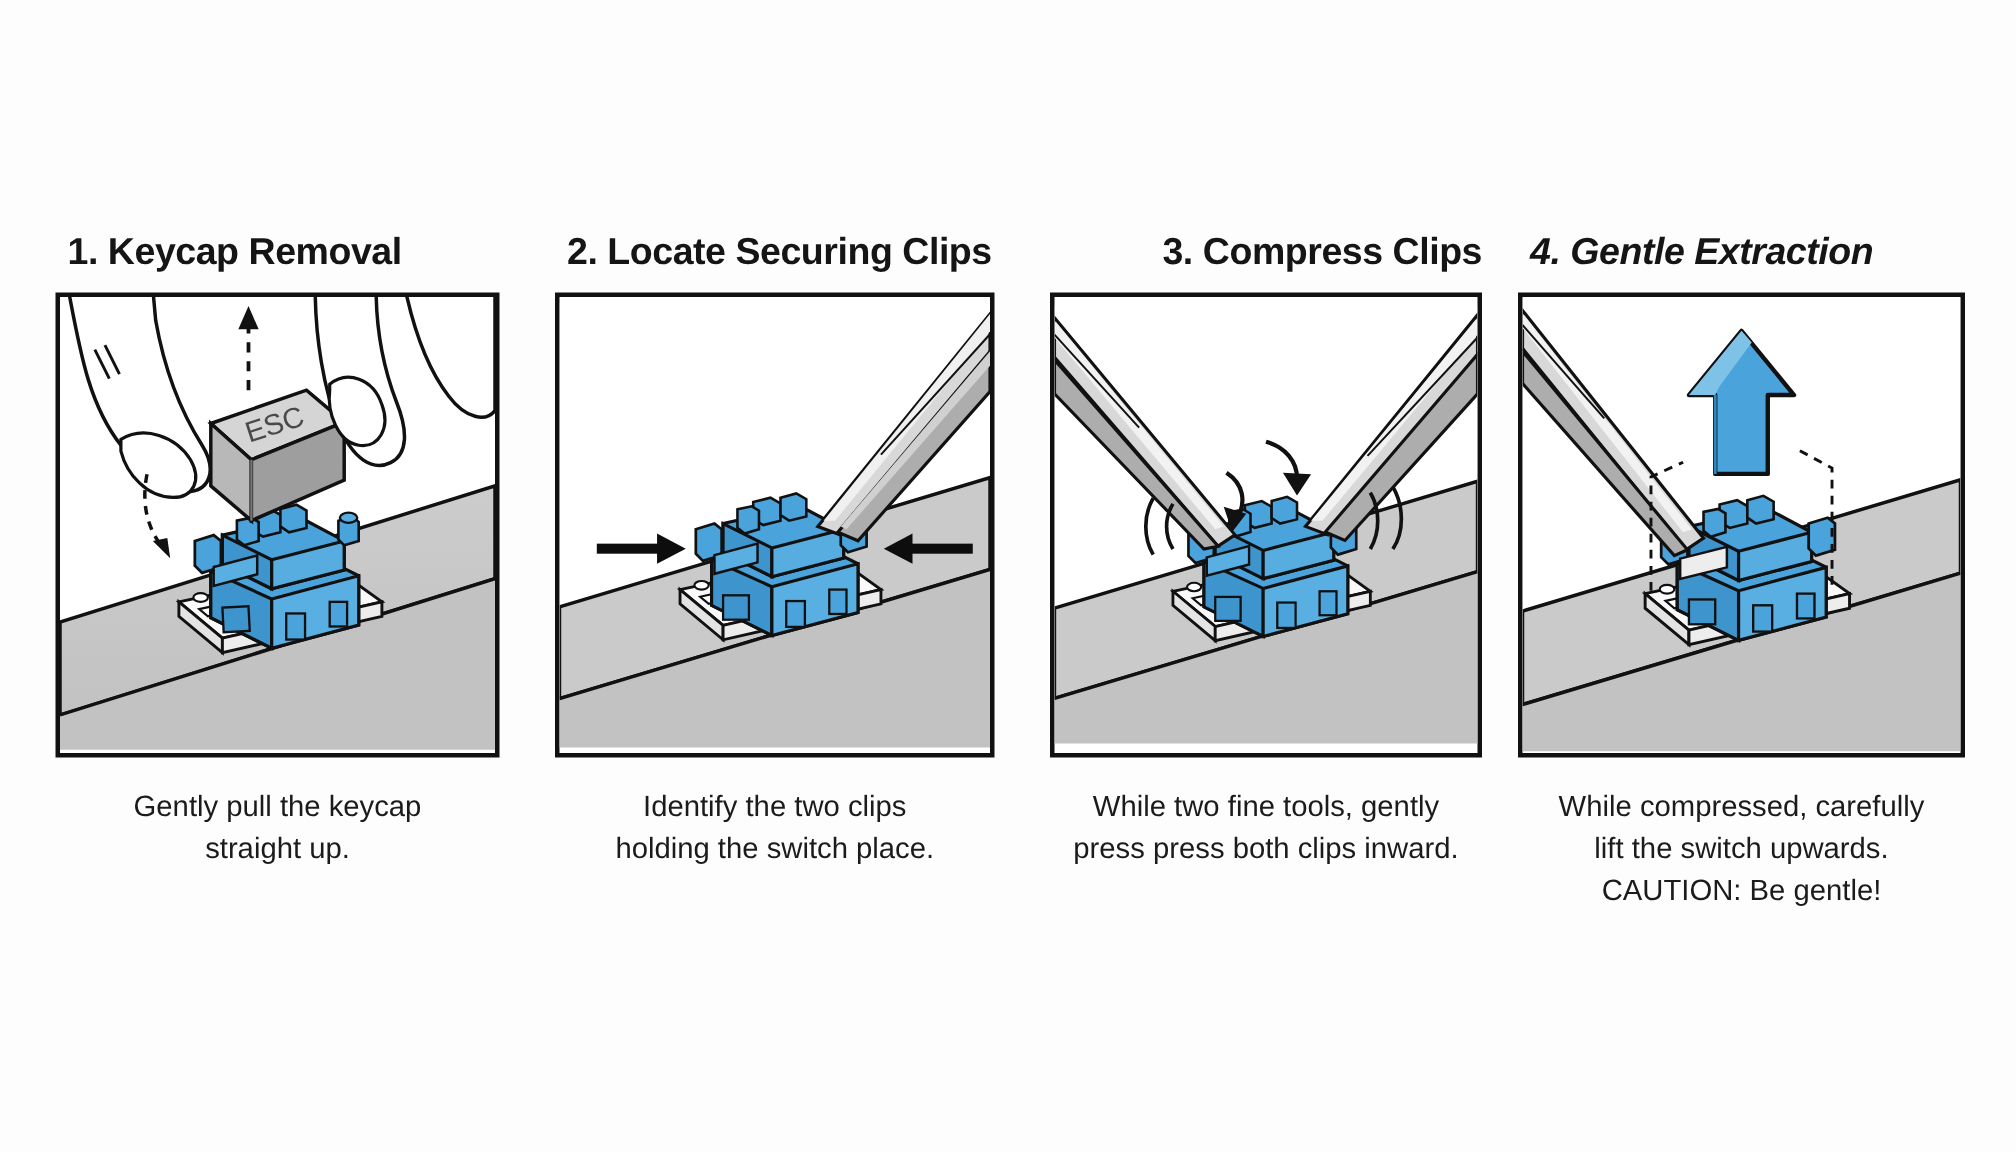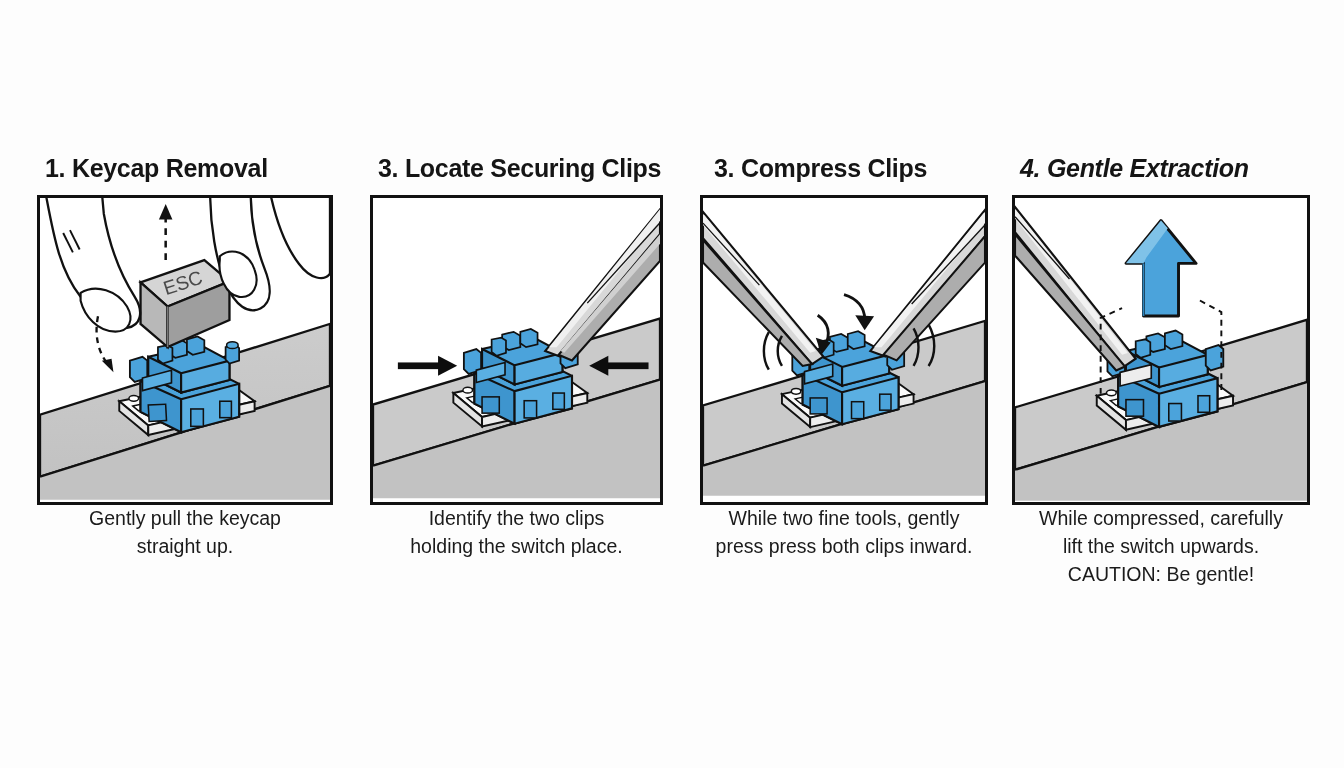--- a/index.html
+++ b/index.html
@@ -38,35 +38,36 @@
 
   .panel-title {
     font-size: 25px;
     font-weight: bold;
     letter-spacing: -0.3px;
     color: #151515;
     margin: 0 0 14px 8px;
     white-space: nowrap;
     line-height: 1.05;
   }
-  .panel-3 .panel-title { margin-left: 14px; }
+  .panel-3 .panel-title { margin-left: 14px; text-align: right; }
   .panel-4 .panel-title { margin-left: 8px; font-style: italic; }
 
   .panel-figure {
     border: 3px solid #111;
     background: #ffffff;
     box-sizing: border-box;
     width: 100%;
     height: 310px;
     overflow: hidden;
     position: relative;
   }
   .panel-figure svg { display: block; width: 100%; height: 100%; }
 
   .panel-caption {
+    margin-top: 20px;
     font-size: 19.5px;
     line-height: 1.42;
     text-align: center;
     color: #1b1b1b;
     white-space: pre-line;
   }
 </style>
 </head>
 <body>
 
@@ -155,21 +156,21 @@
           <path d="M60,120 C56,140 60,158 72,172" fill="none" stroke="#111" stroke-width="2.4" stroke-dasharray="6 5"></path>
           <polygon points="76,178 64,166 74,164" fill="#111"></polygon>
         </g>
       </svg>
     </div>
     <div class="panel-caption">Gently pull the keycap
 straight up.</div>
   </div>
 
   <div class="panel panel-2">
-    <div class="panel-title">3. Locate Securing Clips</div>
+    <div class="panel-title">2. Locate Securing Clips</div>
     <div class="panel-figure">
       <svg viewBox="0 0 300 310" xmlns="http://www.w3.org/2000/svg">
         <rect x="0" y="0" width="300" height="310" fill="#ffffff"></rect>
 
         <g>
           <polygon points="0,212 300,122 300,186 0,276" fill="#CACACA" stroke="#111" stroke-width="2.4"></polygon>
           <polygon points="0,276 300,186 300,310 0,310" fill="#C2C2C2"></polygon>
           <line x1="0" y1="276" x2="300" y2="186" stroke="#111" stroke-width="2.4"></line>
         </g>
 

